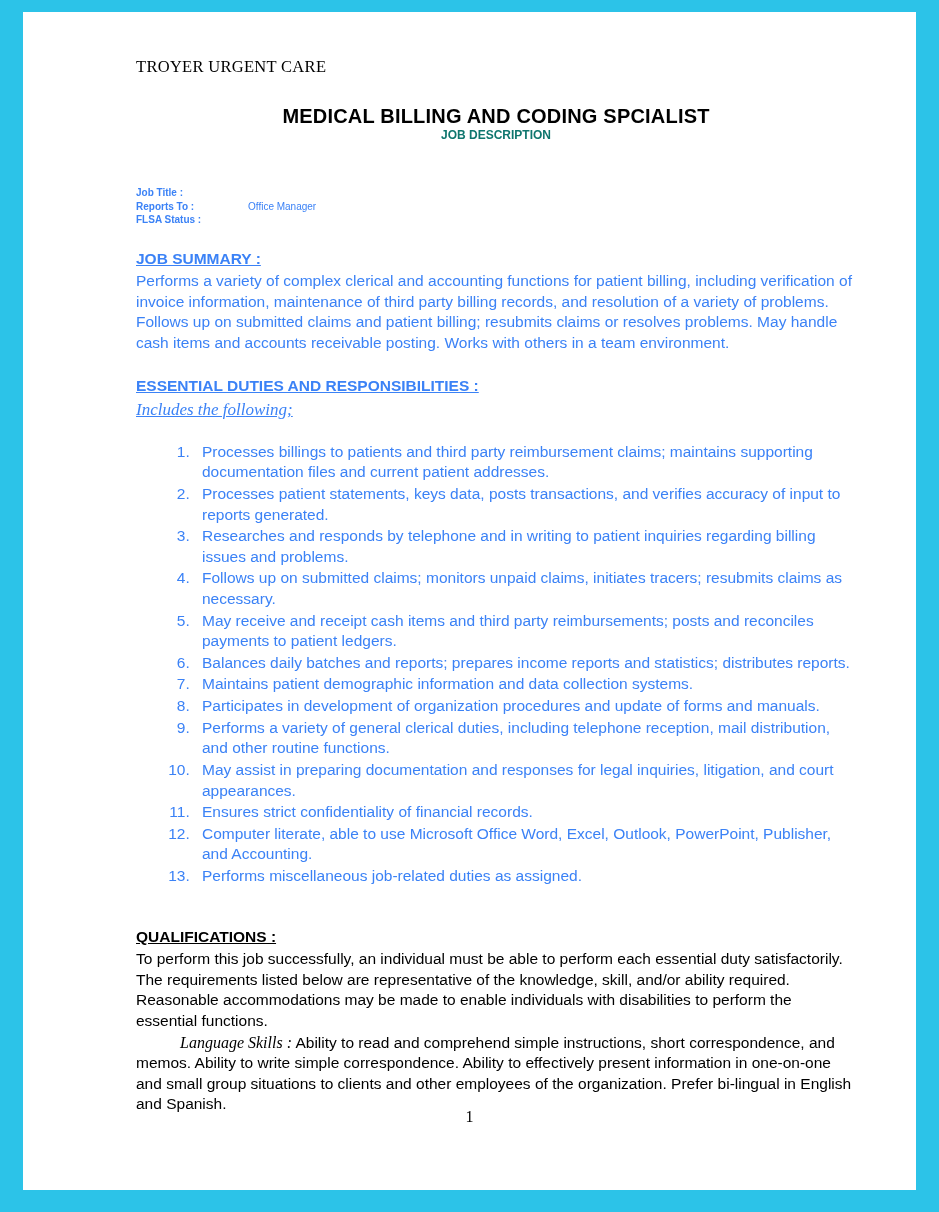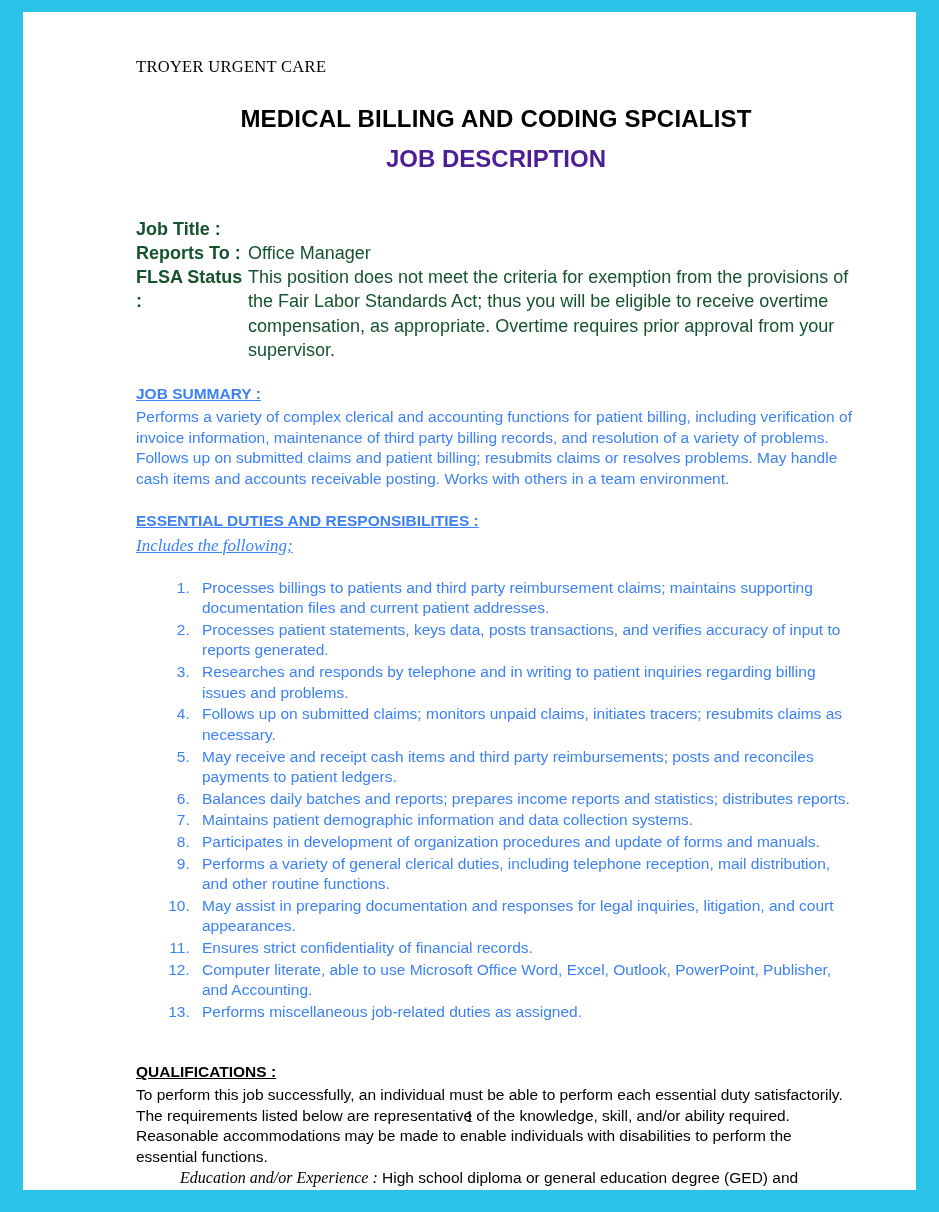--- a/index.html
+++ b/index.html
@@ -41,37 +41,37 @@
   .company {
     font-family: "Liberation Serif", serif;
     font-size: 16.5px;
     letter-spacing: 0.3px;
     color: #000;
     margin: 0 0 28px 0;
   }
   .doc-title {
     text-align: center;
     font-weight: bold;
-    font-size: 24px;
+    font-size: 20px;
     letter-spacing: 0.2px;
     color: #000;
     margin: 0;
     line-height: 1.15;
   }
   .doc-subtitle {
     text-align: center;
     font-weight: bold;
-    font-size: 24px;
-    color: #4c1d95;
-    margin: 12px 0 0 0;
+    font-size: 12px;
+    color: #0f766e;
+    margin: 0 0 0 0;
   }
   .meta {
     margin-top: 44px;
-    font-size: 18px;
-    color: #14532d;
+    font-size: 10px;
+    color: #3b82f6;
     line-height: 1.35;
   }
   .meta-row {
     display: flex;
     align-items: flex-start;
   }
   .meta-label {
     font-weight: bold;
     width: 112px;
     flex: 0 0 112px;
@@ -149,21 +149,20 @@
       <div class="meta">
         <div class="meta-row">
           <div class="meta-label">Job Title :</div>
         </div>
         <div class="meta-row">
           <div class="meta-label">Reports To :</div>
           <div class="meta-value">Office Manager</div>
         </div>
         <div class="meta-row">
           <div class="meta-label">FLSA Status :</div>
-          <div class="meta-value">This position does not meet the criteria for exemption from the provisions of the Fair Labor Standards Act; thus you will be eligible to receive overtime compensation, as appropriate.  Overtime requires prior approval from your supervisor.</div>
         </div>
       </div>
 
       <div class="section">
         <div class="section-heading">JOB SUMMARY :</div>
         <div class="section-body">Performs a variety of complex clerical and accounting functions for patient billing, including verification of invoice information, maintenance of third party billing records, and resolution of a variety of problems. Follows up on submitted claims and patient billing; resubmits claims or resolves problems. May handle cash items and accounts receivable posting.  Works with others in a team environment.</div>
       </div>
 
       <div class="section">
         <div class="section-heading">ESSENTIAL DUTIES AND RESPONSIBILITIES :</div>
@@ -182,24 +181,20 @@
           <li>Ensures strict confidentiality of financial records.</li>
           <li>Computer literate, able to use Microsoft Office Word, Excel, Outlook, PowerPoint, Publisher, and Accounting.</li>
           <li>Performs miscellaneous job-related duties as assigned.</li>
         </ol>
       </div>
 
       <div class="qual">
         <div class="section-heading">QUALIFICATIONS :</div>
         <div class="section-body">To perform this job successfully, an individual must be able to perform each essential duty satisfactorily. The requirements listed below are representative of the knowledge, skill, and/or ability required. Reasonable accommodations may be made to enable individuals with disabilities to perform the essential functions.</div>
         <div class="indent-para">
-          <span class="sub-label">Education and/or Experience :</span>
-          <span>High school diploma or general education degree (GED) and preferred six (6) months related experience and/or training; or equivalent combination of education and experience.</span>
-        </div>
-        <div class="indent-para">
           <span class="sub-label">Language Skills :</span>
           <span>Ability to read and comprehend simple instructions, short correspondence, and memos.   Ability to write simple correspondence.   Ability to effectively present information in one-on-one and small group situations to clients and other employees of the organization.  Prefer bi-lingual in English and Spanish.</span>
         </div>
       </div>
 
     </div>
     <div class="page-number">1</div>
   </div>
 </div>
 

